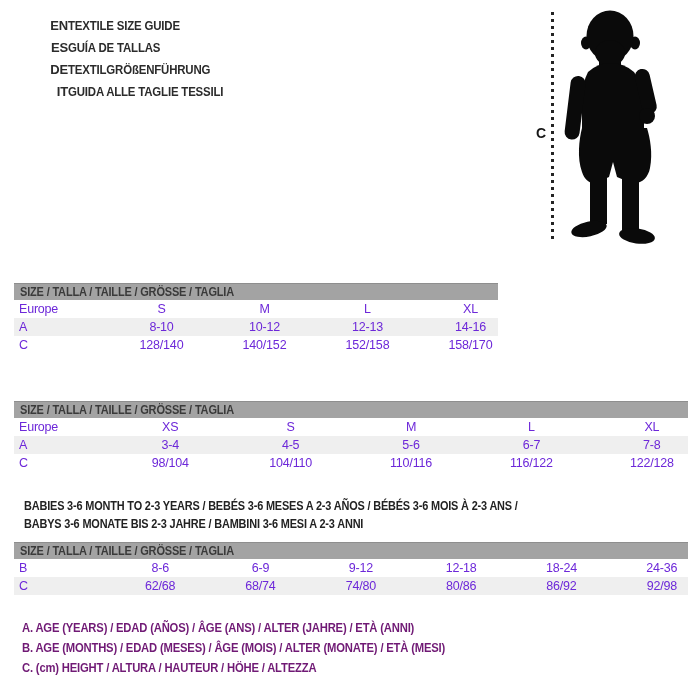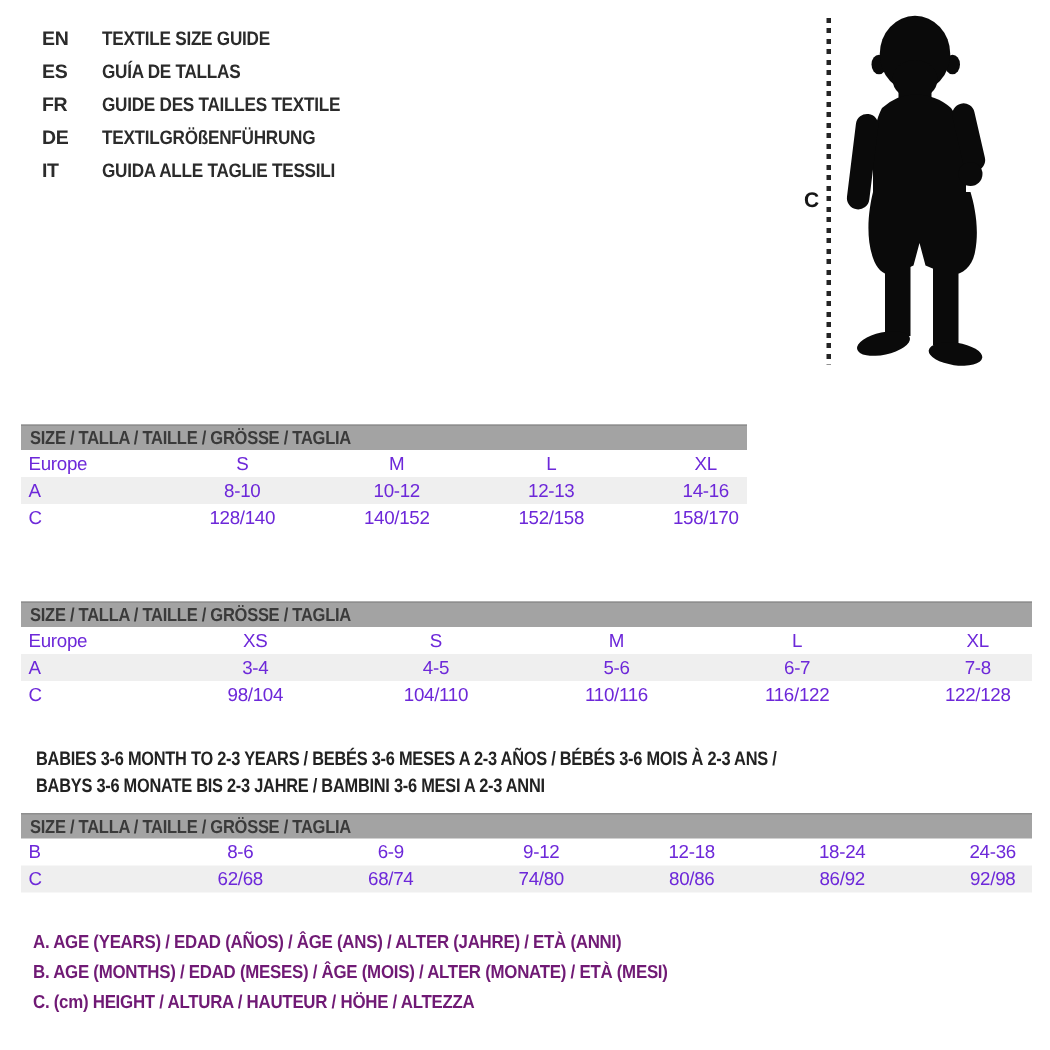--- a/index.html
+++ b/index.html
@@ -8,21 +8,21 @@
     font-family:"Liberation Sans","DejaVu Sans",sans-serif;color:#2b2b2b;
     letter-spacing:-0.2px;
   }
   
   .c84{display:inline-block;transform:scaleX(0.84);transform-origin:0 50%;white-space:nowrap;}
   .c88{display:inline-block;transform:scaleX(0.88);transform-origin:0 50%;white-space:nowrap;}
   .c90{display:inline-block;transform:scaleX(0.90);transform-origin:0 50%;white-space:nowrap;}
 
   
   .lang{position:absolute;left:28px;top:14px;}
-  .lang-row{display:flex;height:22px;align-items:center;font-weight:bold;font-size:13px;}
+  .lang-row{display:flex;height:22px;align-items:center;font-weight:bold;font-size:13px;text-align:right;}
   .lang-code{width:40px;}
   
   .measure-line{position:absolute;left:551px;top:12px;width:2.6px;height:231px;
     background:repeating-linear-gradient(to bottom,#242424 0px,#242424 3.2px,transparent 3.2px,transparent 7px);}
   .measure-label{position:absolute;left:528px;top:125px;width:18px;text-align:right;
     font-weight:bold;font-size:14px;color:#161616;}
   .figure-svg{position:absolute;left:562px;top:10px;}
 
   
   .tbl-title{position:absolute;left:24px;font-weight:bold;font-size:13px;color:#222;line-height:18px;white-space:nowrap;}
@@ -46,24 +46,20 @@
 <div id="page">
 
   <div class="lang">
     <div class="lang-row">
       <span class="lang-code">EN</span>
       <span class="c88">TEXTILE SIZE GUIDE</span>
     </div>
     <div class="lang-row">
       <span class="lang-code">ES</span>
       <span class="c88">GUÍA DE TALLAS</span>
-    </div>
-    <div class="lang-row">
-      <span class="lang-code">FR</span>
-      <span class="c88">GUIDE DES TAILLES TEXTILE</span>
     </div>
     <div class="lang-row">
       <span class="lang-code">DE</span>
       <span class="c88">TEXTILGRÖßENFÜHRUNG</span>
     </div>
     <div class="lang-row">
       <span class="lang-code">IT</span>
       <span class="c88">GUIDA ALLE TAGLIE TESSILI</span>
     </div>
   </div>

